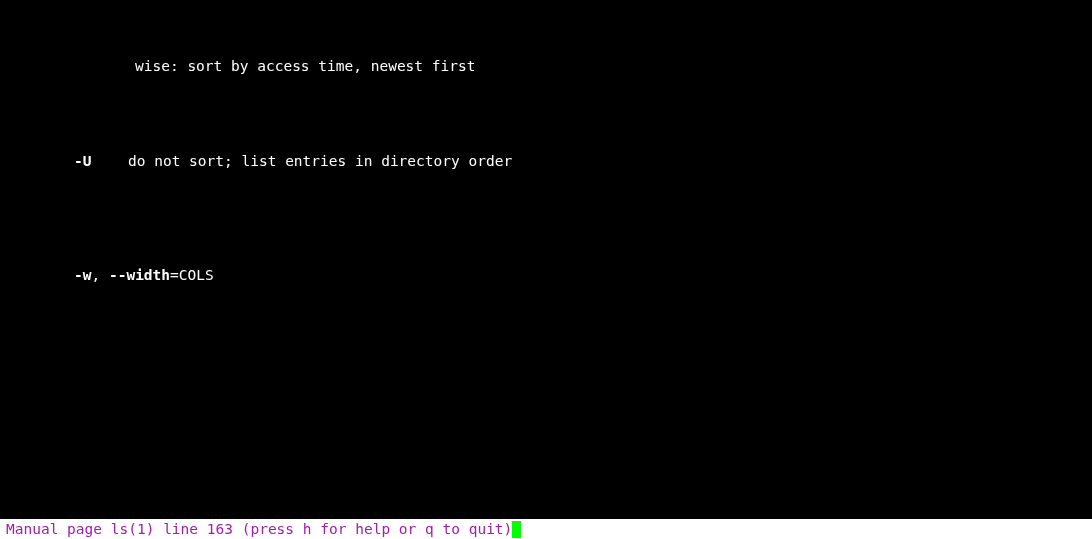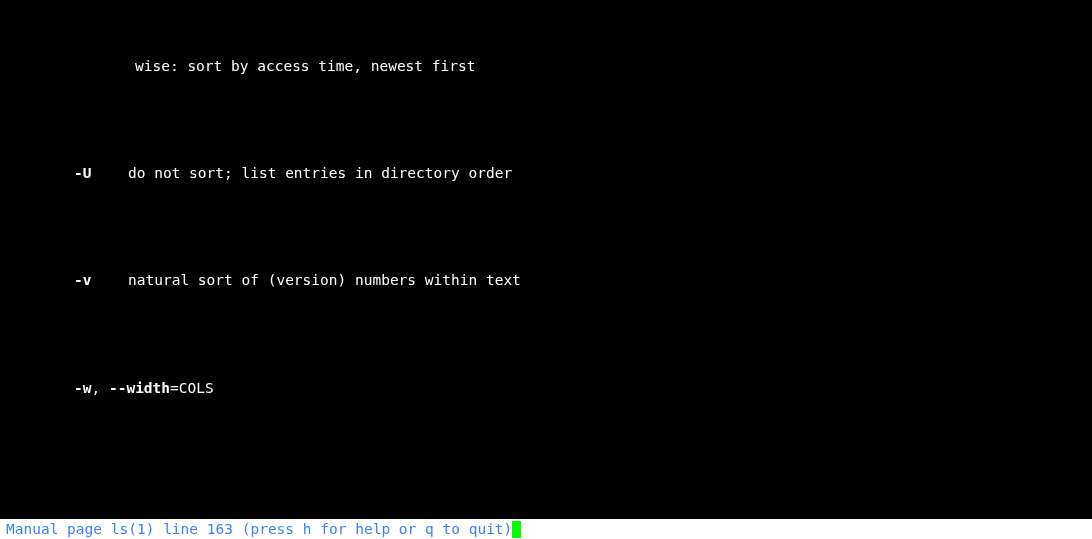--- a/index.html
+++ b/index.html
@@ -20,31 +20,31 @@
     }
     .content {
       position: absolute;
       top: 0;
       left: 0;
       right: 0;
       padding: 0 12px 0 20px;
     }
     .b { font-weight: bold; }
     .u { }
-    .opt-line { margin-top: 32px; }
+    .opt-line { margin-top: 20px; }
     .desc-line { padding-left: 115px; }
     .opt-col { display: inline-block; width: 54px; vertical-align: top; margin-left: 54px; font-weight: bold; }
     .opt-text { display: inline; }
     .status-bar {
       position: absolute;
       bottom: 0;
       left: 0;
       right: 0;
       background: #fff;
-      color: #3b82f6;
+      color: #a21caf;
       padding: 0 6px;
       height: 20px;
       display: flex;
       align-items: center;
     }
     .cursor {
       display: inline-block;
       width: 9px;
       height: 17px;
       background: #00ff00;
@@ -55,21 +55,20 @@
 </head>
 <body>
 
 <div class="terminal">
   <div class="content">
 
     <div class="desc-line">wise: sort by access time, newest first</div>
 
     <div class="opt-line"><span class="opt-col">-U</span><span class="opt-text">do not sort; list entries in directory order</span></div>
 
-    <div class="opt-line"><span class="opt-col">-v</span><span class="opt-text">natural sort of (version) numbers within text</span></div>
 
     <div class="opt-line" style="padding-left:54px"><span class="b">-w</span><span>, </span><span class="b">--width</span><span>=</span><span class="u">COLS</span></div>
 
 
     
 
     
     
 
     

